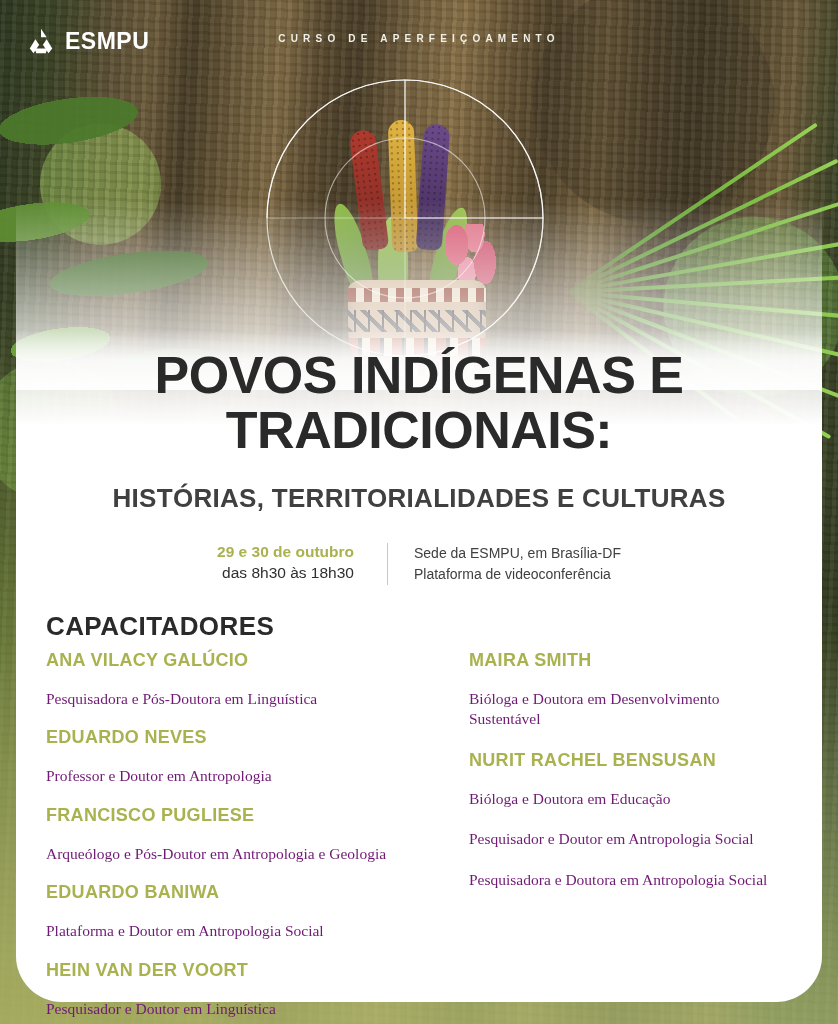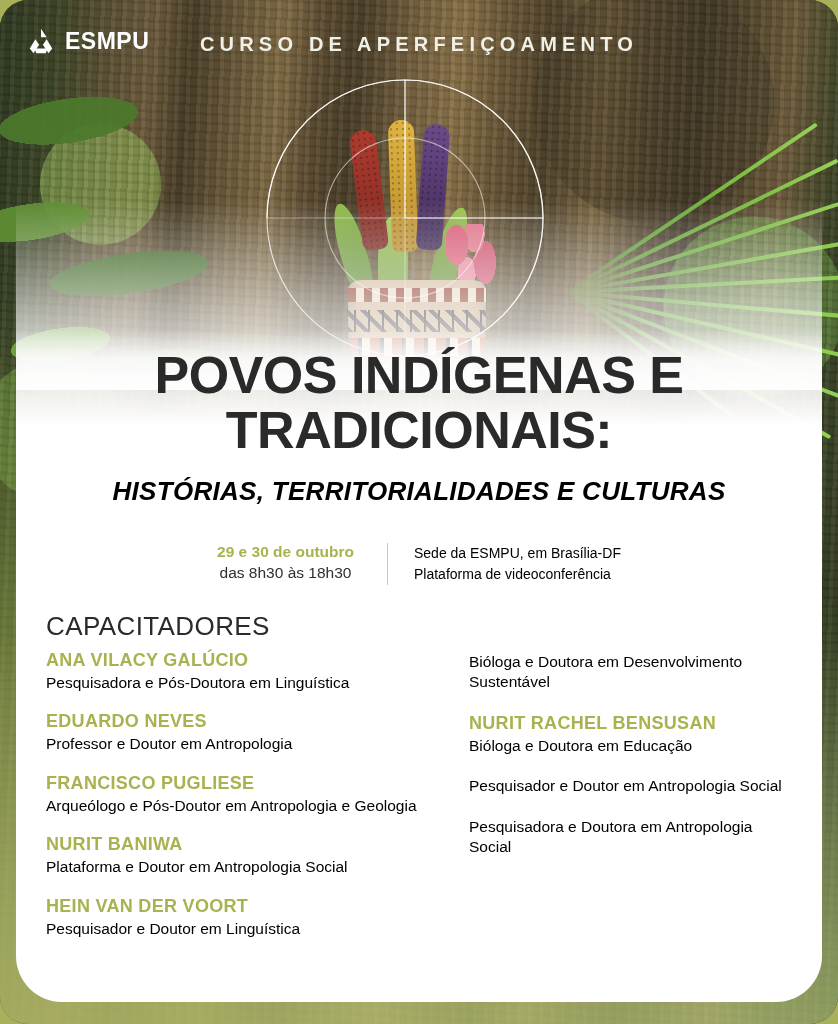--- a/index.html
+++ b/index.html
@@ -8,21 +8,20 @@
     font-family: "Liberation Sans", sans-serif;
     background: #a8b05a;
     overflow: hidden;
   }
 
   .poster {
     position: relative;
     width: 838px; height: 1024px;
     overflow: hidden;
     background: #9aa24e;
-    border-radius: 28px;
   }
 
   
   .photo {
     position: absolute; inset: 0;
     background:
       
       radial-gradient(circle at 12% 18%, rgba(150,190,90,0.55) 0 60px, rgba(0,0,0,0) 61px),
       radial-gradient(circle at 6% 42%, rgba(120,170,70,0.45) 0 70px, rgba(0,0,0,0) 71px),
       radial-gradient(circle at 90% 30%, rgba(110,160,70,0.5) 0 90px, rgba(0,0,0,0) 91px),
@@ -128,63 +127,63 @@
     background: linear-gradient(180deg, rgba(255,255,255,0) 0%, rgba(255,255,255,0.55) 55%, rgba(255,255,255,0.95) 100%);
     pointer-events: none;
   }
 
   
   .logo { position: absolute; left: 26px; top: 26px; display: flex; align-items: center; gap: 9px; }
   .logo-mark { width: 30px; height: 30px; position: relative; }
   .logo-text { color: #fff; font-weight: bold; font-size: 23px; letter-spacing: .5px; }
   .kicker {
     position: absolute; top: 33px; left: 0; right: 0; text-align: center;
-    color: #f0f0e6; font-size: 20px; letter-spacing: 5.2px; font-weight: 600;
+    color: #f0f0e6; font-size: 10px; letter-spacing: 5.2px; font-weight: 600;
   }
 
   
   .title-wrap { position: absolute; left: 0; right: 0; top: 348px; text-align: center; }
   .title {
     font-size: 52px; line-height: 1.05; font-weight: 800; color: #2a2a2a;
     letter-spacing: -0.5px;
   }
   .subtitle {
-    margin-top: 19px;
-    font-size: 26px; font-style: italic; font-weight: 700; color: #000000;
+    margin-top: 26px;
+    font-size: 26px; font-weight: 700; color: #404040;
     letter-spacing: 0.3px;
   }
 
   
   .info {
     position: absolute; top: 543px; left: 0; right: 0;
     display: flex; justify-content: center; align-items: stretch; gap: 0;
   }
-  .info-left { text-align: center; padding-right: 33px; }
+  .info-left { text-align: right; padding-right: 33px; }
   .info-divider { width: 1px; background: #c9cf9a; }
   .info-right { padding-left: 26px; text-align: left; }
   .date-strong { color: #a9b24f; font-weight: bold; font-size: 15.5px; }
   .date-sub { color: #2f2f2f; font-size: 15.5px; margin-top: 3px; }
-  .venue { color: #000000; font-size: 14px; line-height: 1.5; }
+  .venue { color: #404040; font-size: 14px; line-height: 1.5; }
 
   
   .section-title {
     position: absolute; left: 46px; top: 611px;
-    font-size: 26px; font-weight: 400; color: #2a2a2a; letter-spacing: .4px;
+    font-size: 26px; font-weight: 700; color: #2a2a2a; letter-spacing: .4px;
   }
   .cols {
     position: absolute; left: 46px; right: 46px; top: 650px;
     display: flex; gap: 0;
   }
   .col { width: 50%; }
   .col.right { padding-left: 50px; }
   .person { margin-bottom: 18px; }
   .person-name {
     color: #a9b24f; font-weight: bold; font-size: 18px; letter-spacing: .3px;
   }
-  .person-role { color: #000000; font-size: 15.5px; line-height: 1.32; margin-top: 2px; }
+  .person-role { color: #701a75; font-size: 15.5px; line-height: 1.32; margin-top: 18px; font-family: Liberation Serif, serif; }
   .col.right .person { margin-bottom: 20px; }
 </style>
 </head>
 <body>
 
 <div class="poster">
 
   <div class="photo">
     <div class="photo-texture"></div>
   </div>
@@ -282,30 +281,31 @@
       </div>
       <div class="person">
         <div class="person-name">EDUARDO NEVES</div>
         <div class="person-role">Professor e Doutor em Antropologia</div>
       </div>
       <div class="person">
         <div class="person-name">FRANCISCO PUGLIESE</div>
         <div class="person-role">Arqueólogo e Pós-Doutor em Antropologia e Geologia</div>
       </div>
       <div class="person">
-        <div class="person-name">NURIT BANIWA</div>
+        <div class="person-name">EDUARDO BANIWA</div>
         <div class="person-role">Plataforma e Doutor em Antropologia Social</div>
       </div>
       <div class="person">
         <div class="person-name">HEIN VAN DER VOORT</div>
         <div class="person-role">Pesquisador e Doutor em Linguística</div>
       </div>
     </div>
     <div class="col right">
       <div class="person">
+        <div class="person-name">MAIRA SMITH</div>
         <div class="person-role">Bióloga e Doutora em Desenvolvimento Sustentável</div>
       </div>
       <div class="person">
         <div class="person-name">NURIT RACHEL BENSUSAN</div>
         <div class="person-role">Bióloga e Doutora em Educação</div>
       </div>
       <div class="person">
         <div class="person-role">Pesquisador e Doutor em Antropologia Social</div>
       </div>
       <div class="person">

